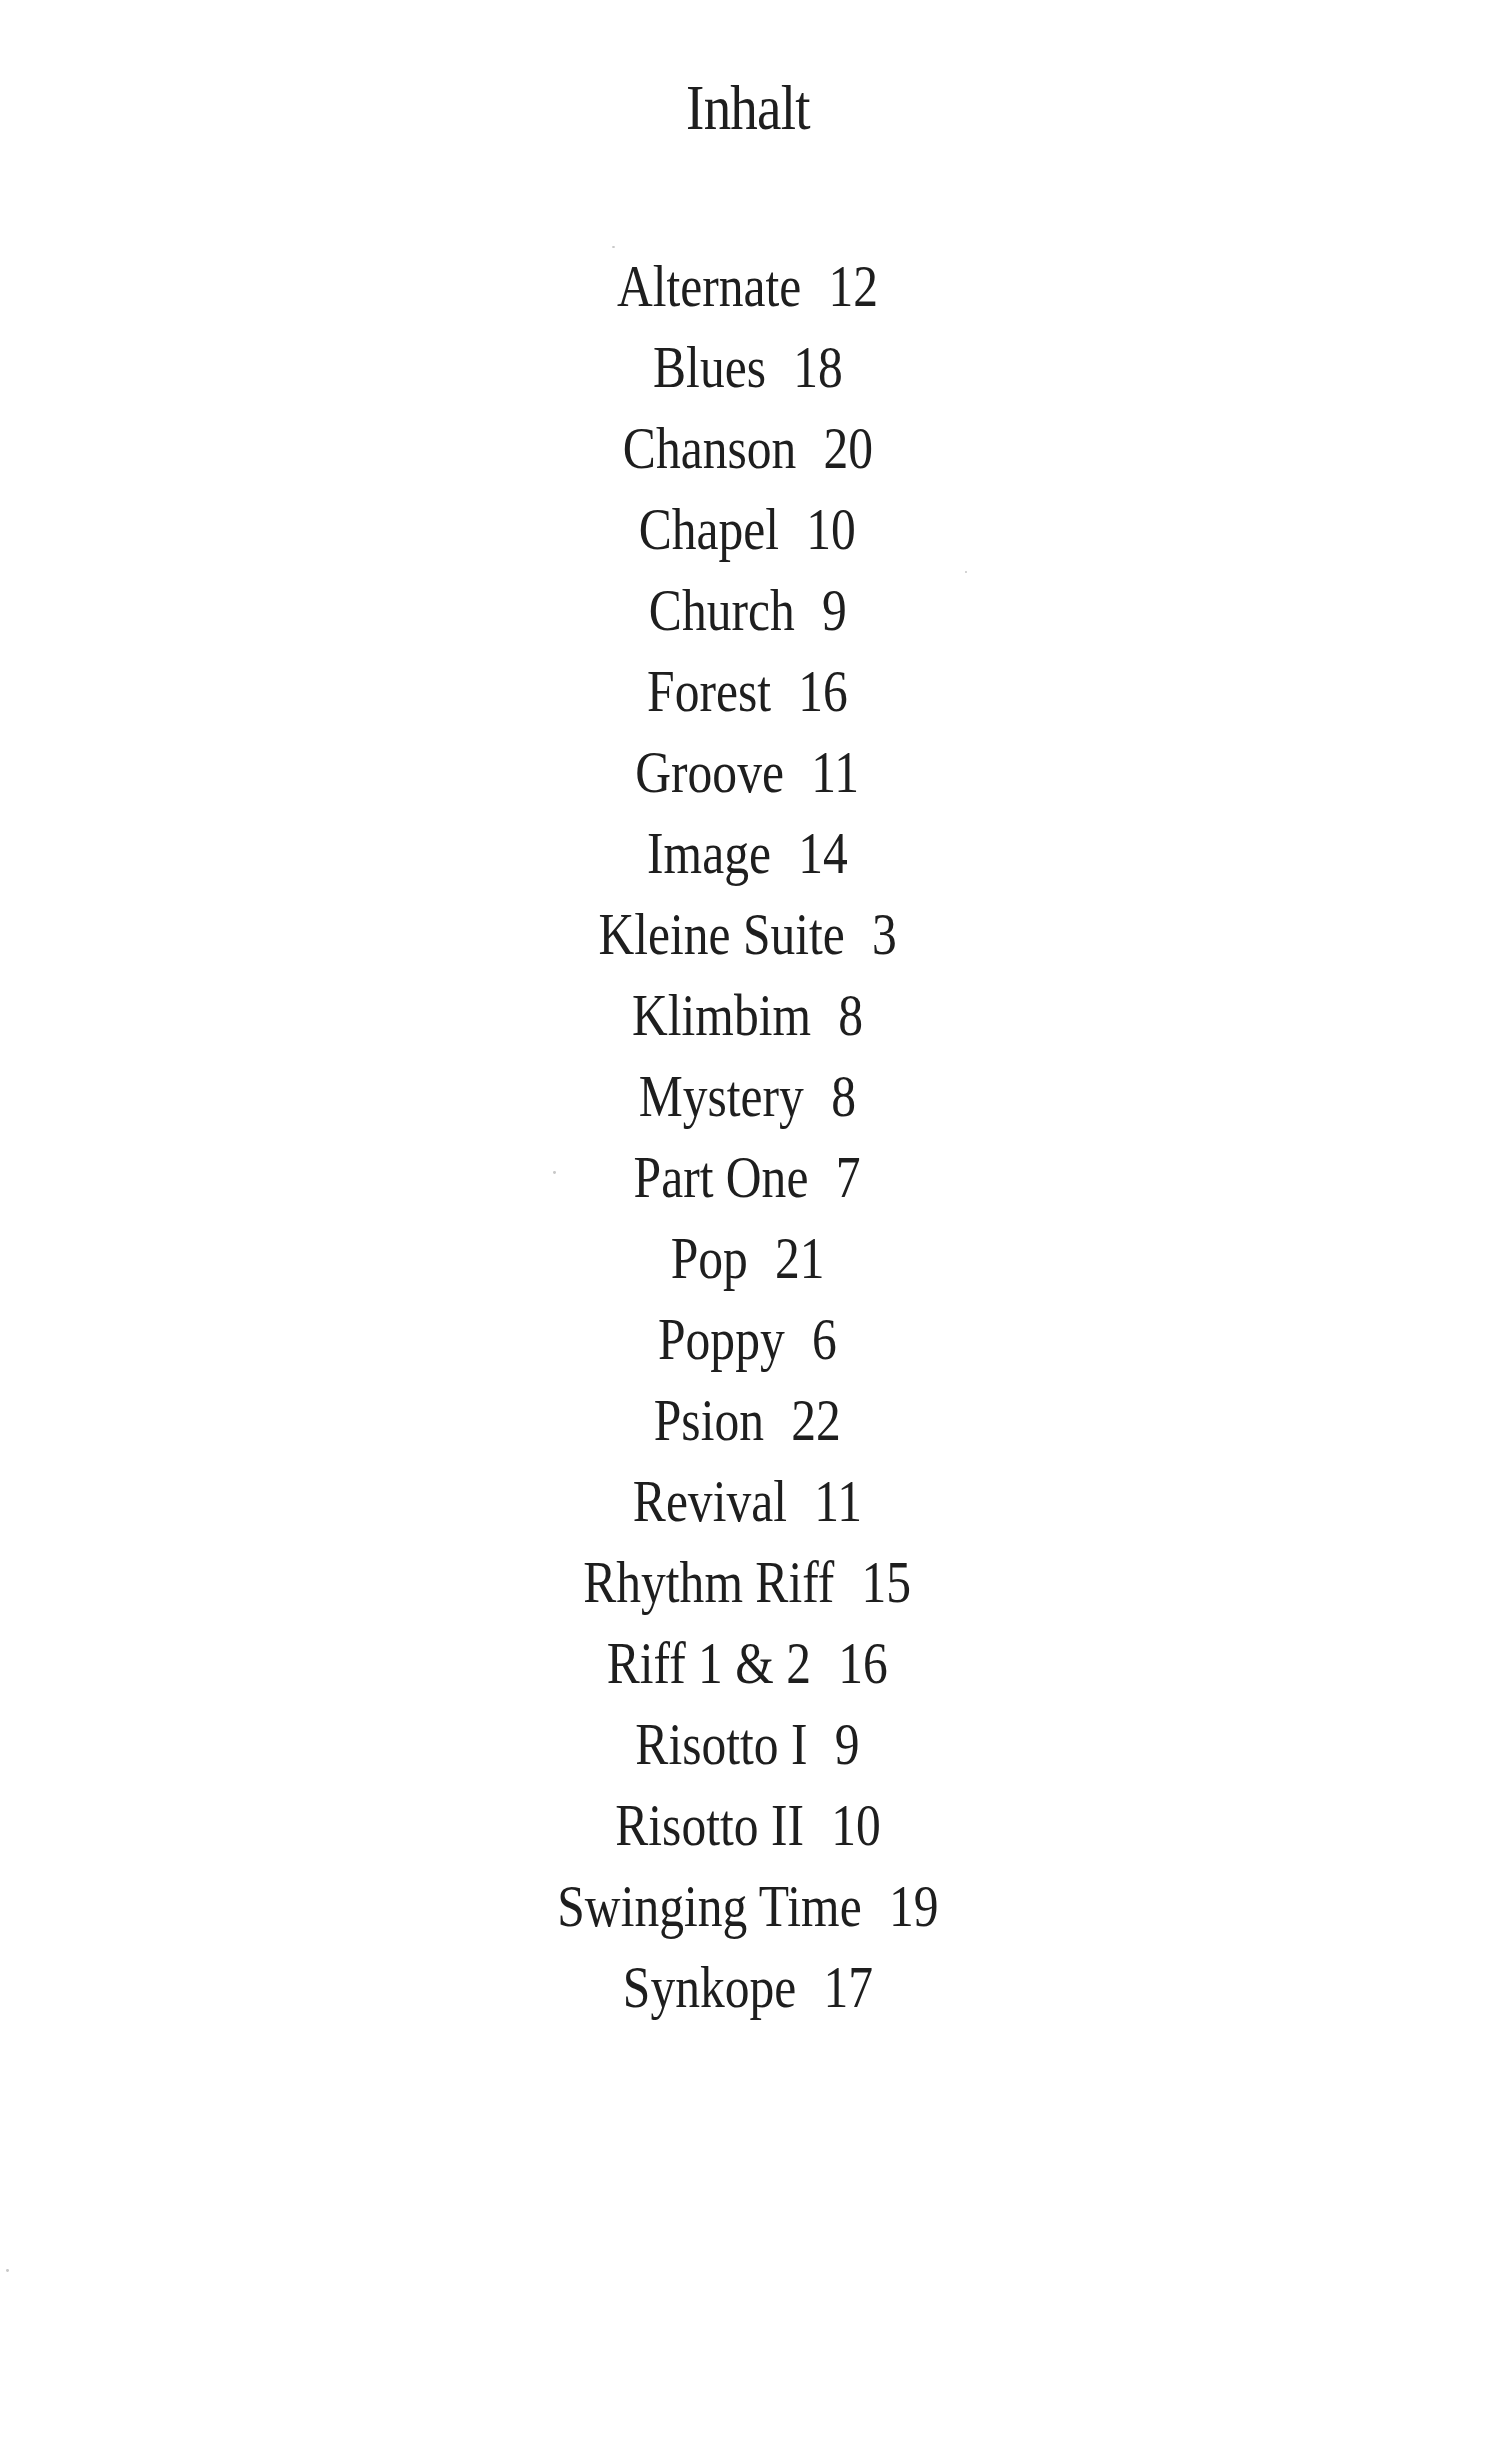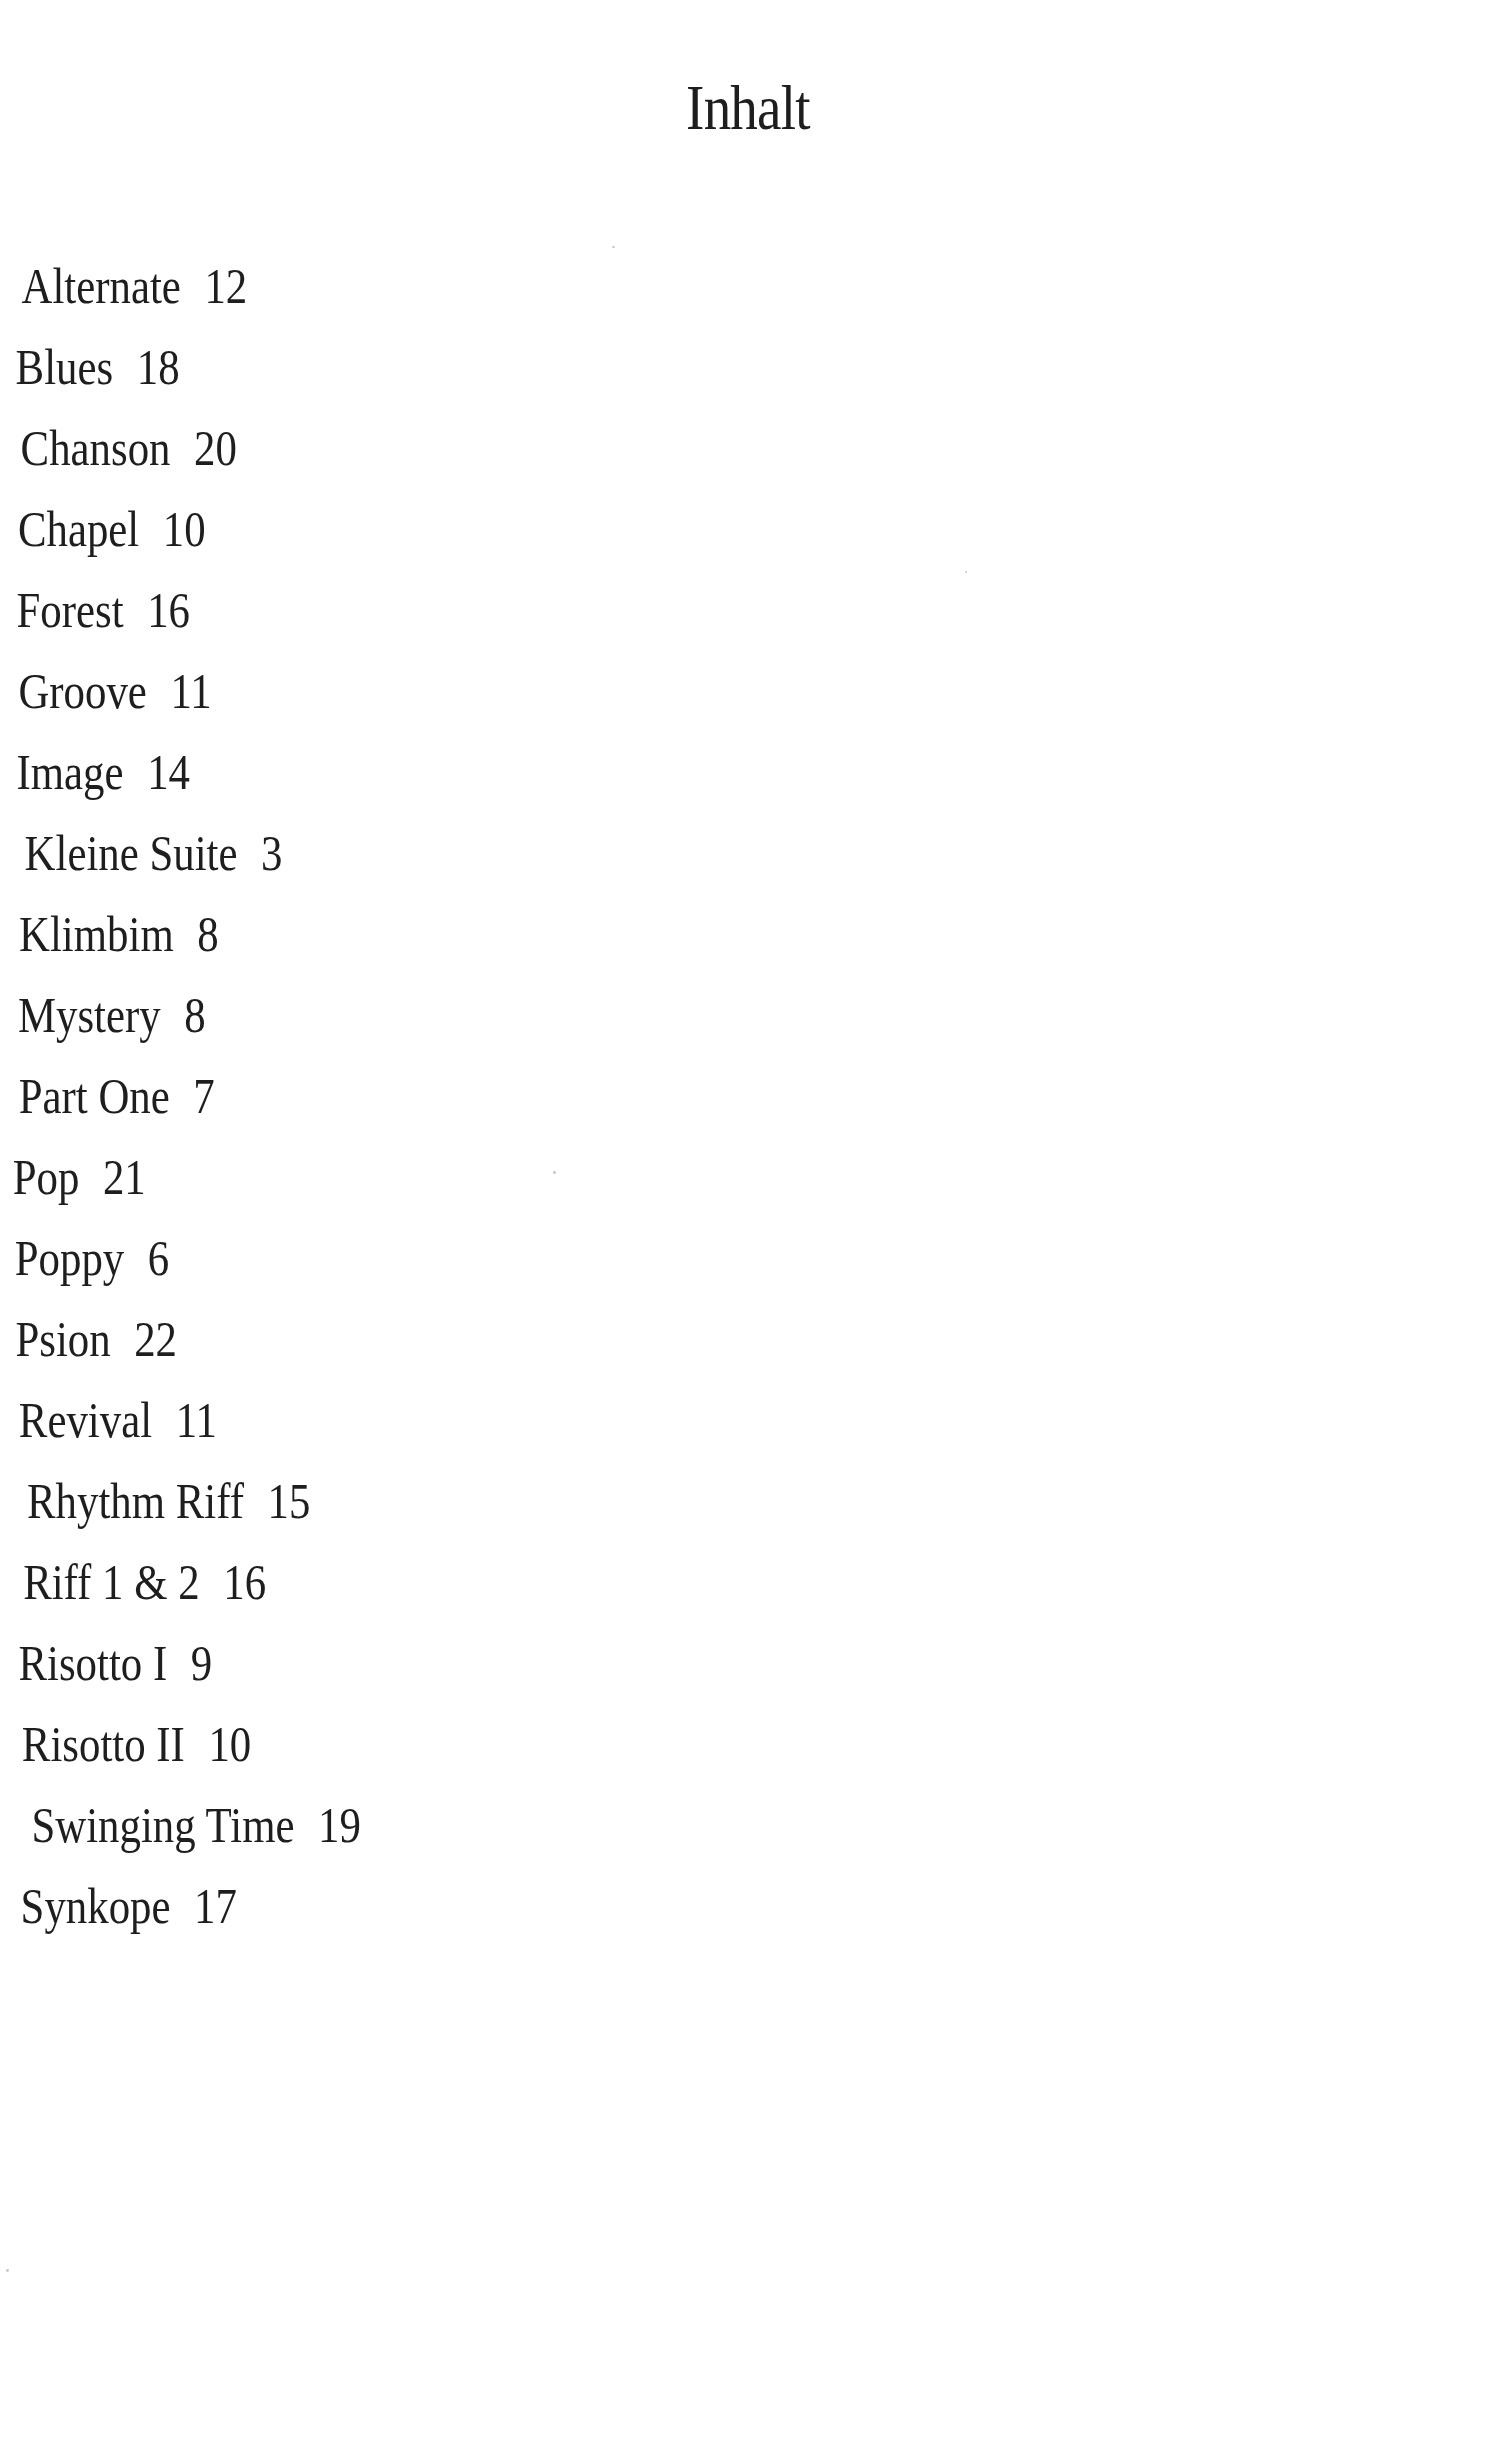--- a/index.html
+++ b/index.html
@@ -40,21 +40,22 @@
       left: 0;
       top: 246px;
       width: 1495px;
       margin: 0;
       padding: 0;
       list-style: none;
     }
     .toc-entry {
       height: 81px;
       line-height: 81px;
-      font-size: 51px;
+      text-align: center;
+      font-size: 59px;
       white-space: nowrap;
     }
     .toc-entry .inner {
       display: inline-block;
       transform: scaleX(0.84);
       transform-origin: center;
     }
     .toc-entry .page-num {
       margin-left: 0.55em;
     }
@@ -71,20 +72,21 @@
 
   <h1 class="title" style="margin:0;font-weight:normal;">
     <span>Inhalt</span>
   </h1>
 
   <ul class="toc">
     <li class="toc-entry"><span class="inner"><span>Alternate</span><span class="page-num">12</span></span></li>
     <li class="toc-entry"><span class="inner"><span>Blues</span><span class="page-num">18</span></span></li>
     <li class="toc-entry"><span class="inner"><span>Chanson</span><span class="page-num">20</span></span></li>
     <li class="toc-entry"><span class="inner"><span>Chapel</span><span class="page-num">10</span></span></li>
+    <li class="toc-entry"><span class="inner"><span>Church</span><span class="page-num">9</span></span></li>
     <li class="toc-entry"><span class="inner"><span>Forest</span><span class="page-num">16</span></span></li>
     <li class="toc-entry"><span class="inner"><span>Groove</span><span class="page-num">11</span></span></li>
     <li class="toc-entry"><span class="inner"><span>Image</span><span class="page-num">14</span></span></li>
     <li class="toc-entry"><span class="inner"><span>Kleine Suite</span><span class="page-num">3</span></span></li>
     <li class="toc-entry"><span class="inner"><span>Klimbim</span><span class="page-num">8</span></span></li>
     <li class="toc-entry"><span class="inner"><span>Mystery</span><span class="page-num">8</span></span></li>
     <li class="toc-entry"><span class="inner"><span>Part One</span><span class="page-num">7</span></span></li>
     <li class="toc-entry"><span class="inner"><span>Pop</span><span class="page-num">21</span></span></li>
     <li class="toc-entry"><span class="inner"><span>Poppy</span><span class="page-num">6</span></span></li>
     <li class="toc-entry"><span class="inner"><span>Psion</span><span class="page-num">22</span></span></li>

